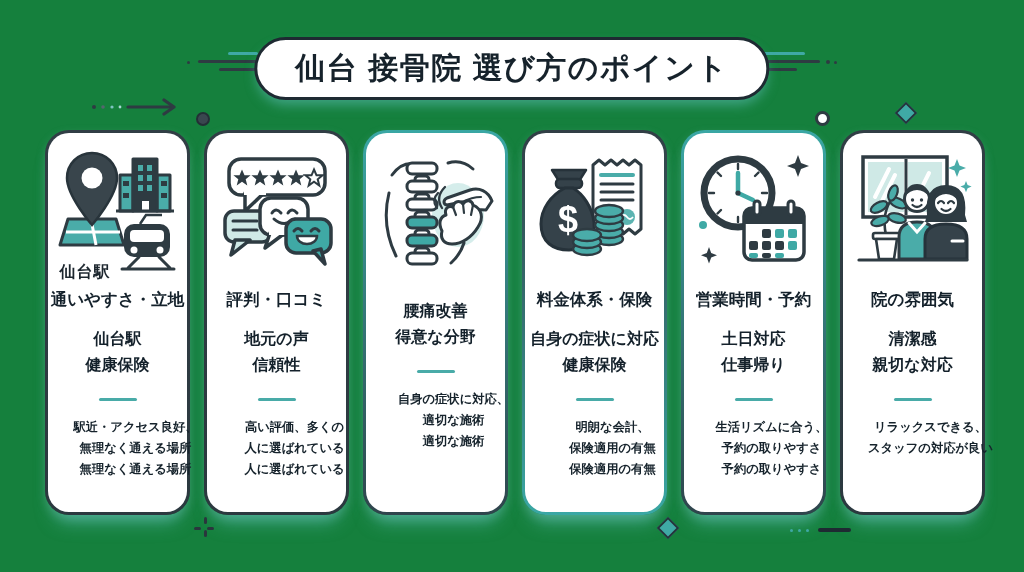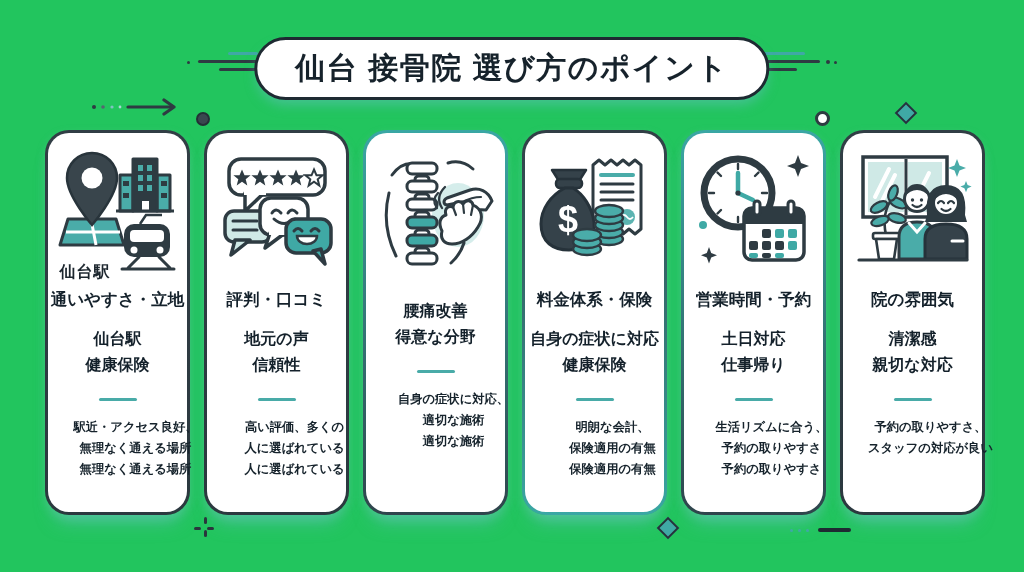--- a/index.html
+++ b/index.html
@@ -8,21 +8,21 @@
     --teal-fill:#4aaca9;
     --teal-light:#cfe9e6;
     --text:#14212b;
   }
   html,body{margin:0;padding:0;}
   body{
     width:1024px;height:572px;background:#ffffff;
     font-family:"Liberation Sans","DejaVu Sans",sans-serif;
     overflow:hidden;
   }
-  .stage{position:relative;width:1024px;height:572px;background:#22c55e;}
+  .stage{position:relative;width:1024px;height:572px;background:#15803d;}
 
   
   .title-pill{
     position:absolute;top:37px;left:50%;transform:translateX(-50%);
     background:#ffffff;border:3.5px solid #1e2a32;border-radius:34px;
     padding:8px 38px;font-size:30px;font-weight:800;color:#16222b;
     letter-spacing:1.5px;white-space:nowrap;
     box-shadow:0 7px 12px -2px rgba(96,192,187,.55);
   }
 
@@ -403,21 +403,21 @@
             <line x1="6" y1="109" x2="114" y2="109" stroke="#2e3b42" stroke-width="3.2" stroke-linecap="round"></line>
           </svg>
         </div>
         <div class="card-title">院の雰囲気</div>
         <div class="card-subtitle">
           <span>清潔感</span>
           <span>親切な対応</span>
         </div>
         <div class="card-divider"></div>
         <div class="card-desc">
-          <span>予約の取りやすさ、</span>
+          <span>リラックスできる、</span>
           <span>スタッフの対応が良い</span>
         </div>
       </div>
     </div>
   </div>
 
   <div class="deco-plus">
     <i style="left:9.5px;top:0;width:3px;height:7px;"></i>
     <i style="left:9.5px;top:13px;width:3px;height:7px;"></i>
     <i style="left:0;top:9.5px;width:7px;height:3px;"></i>

